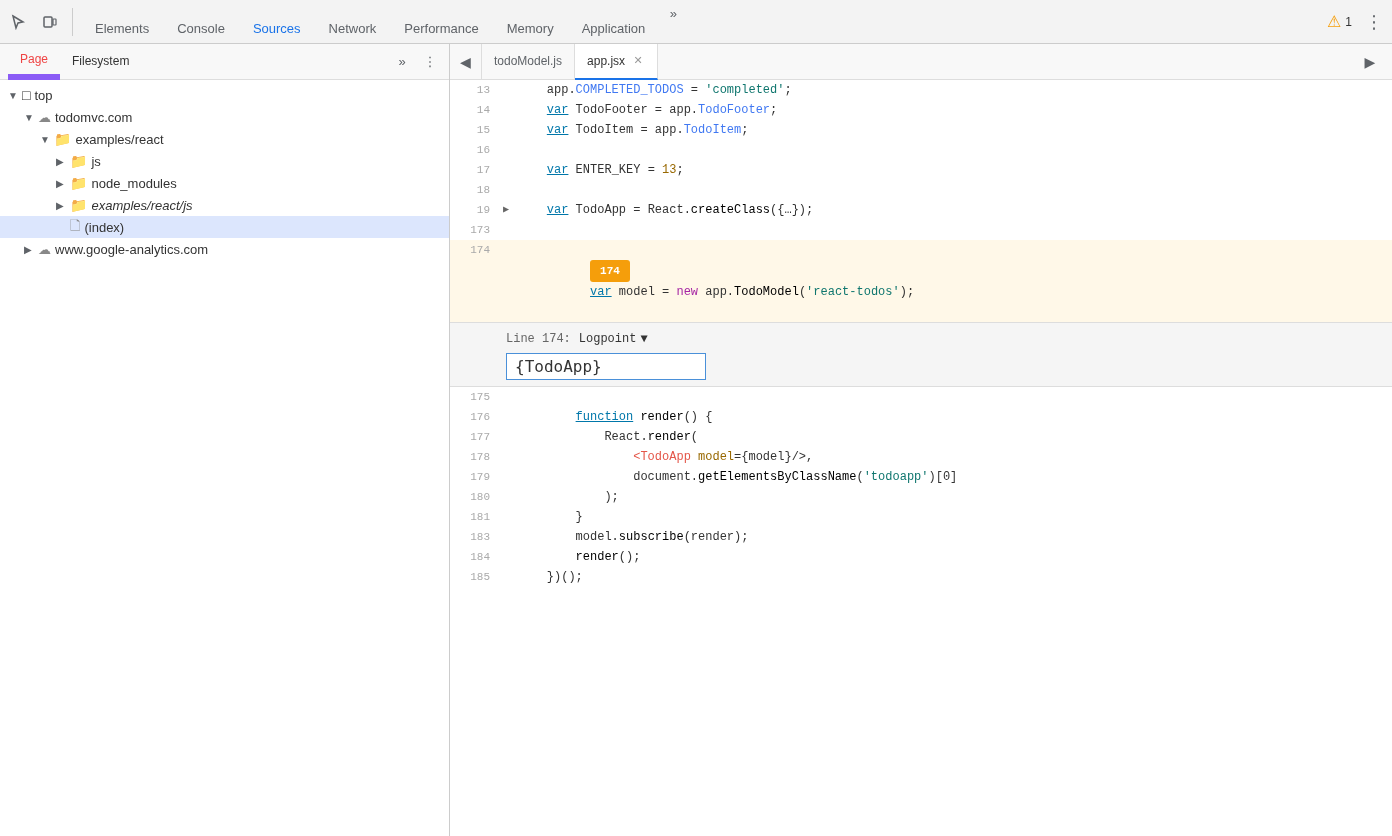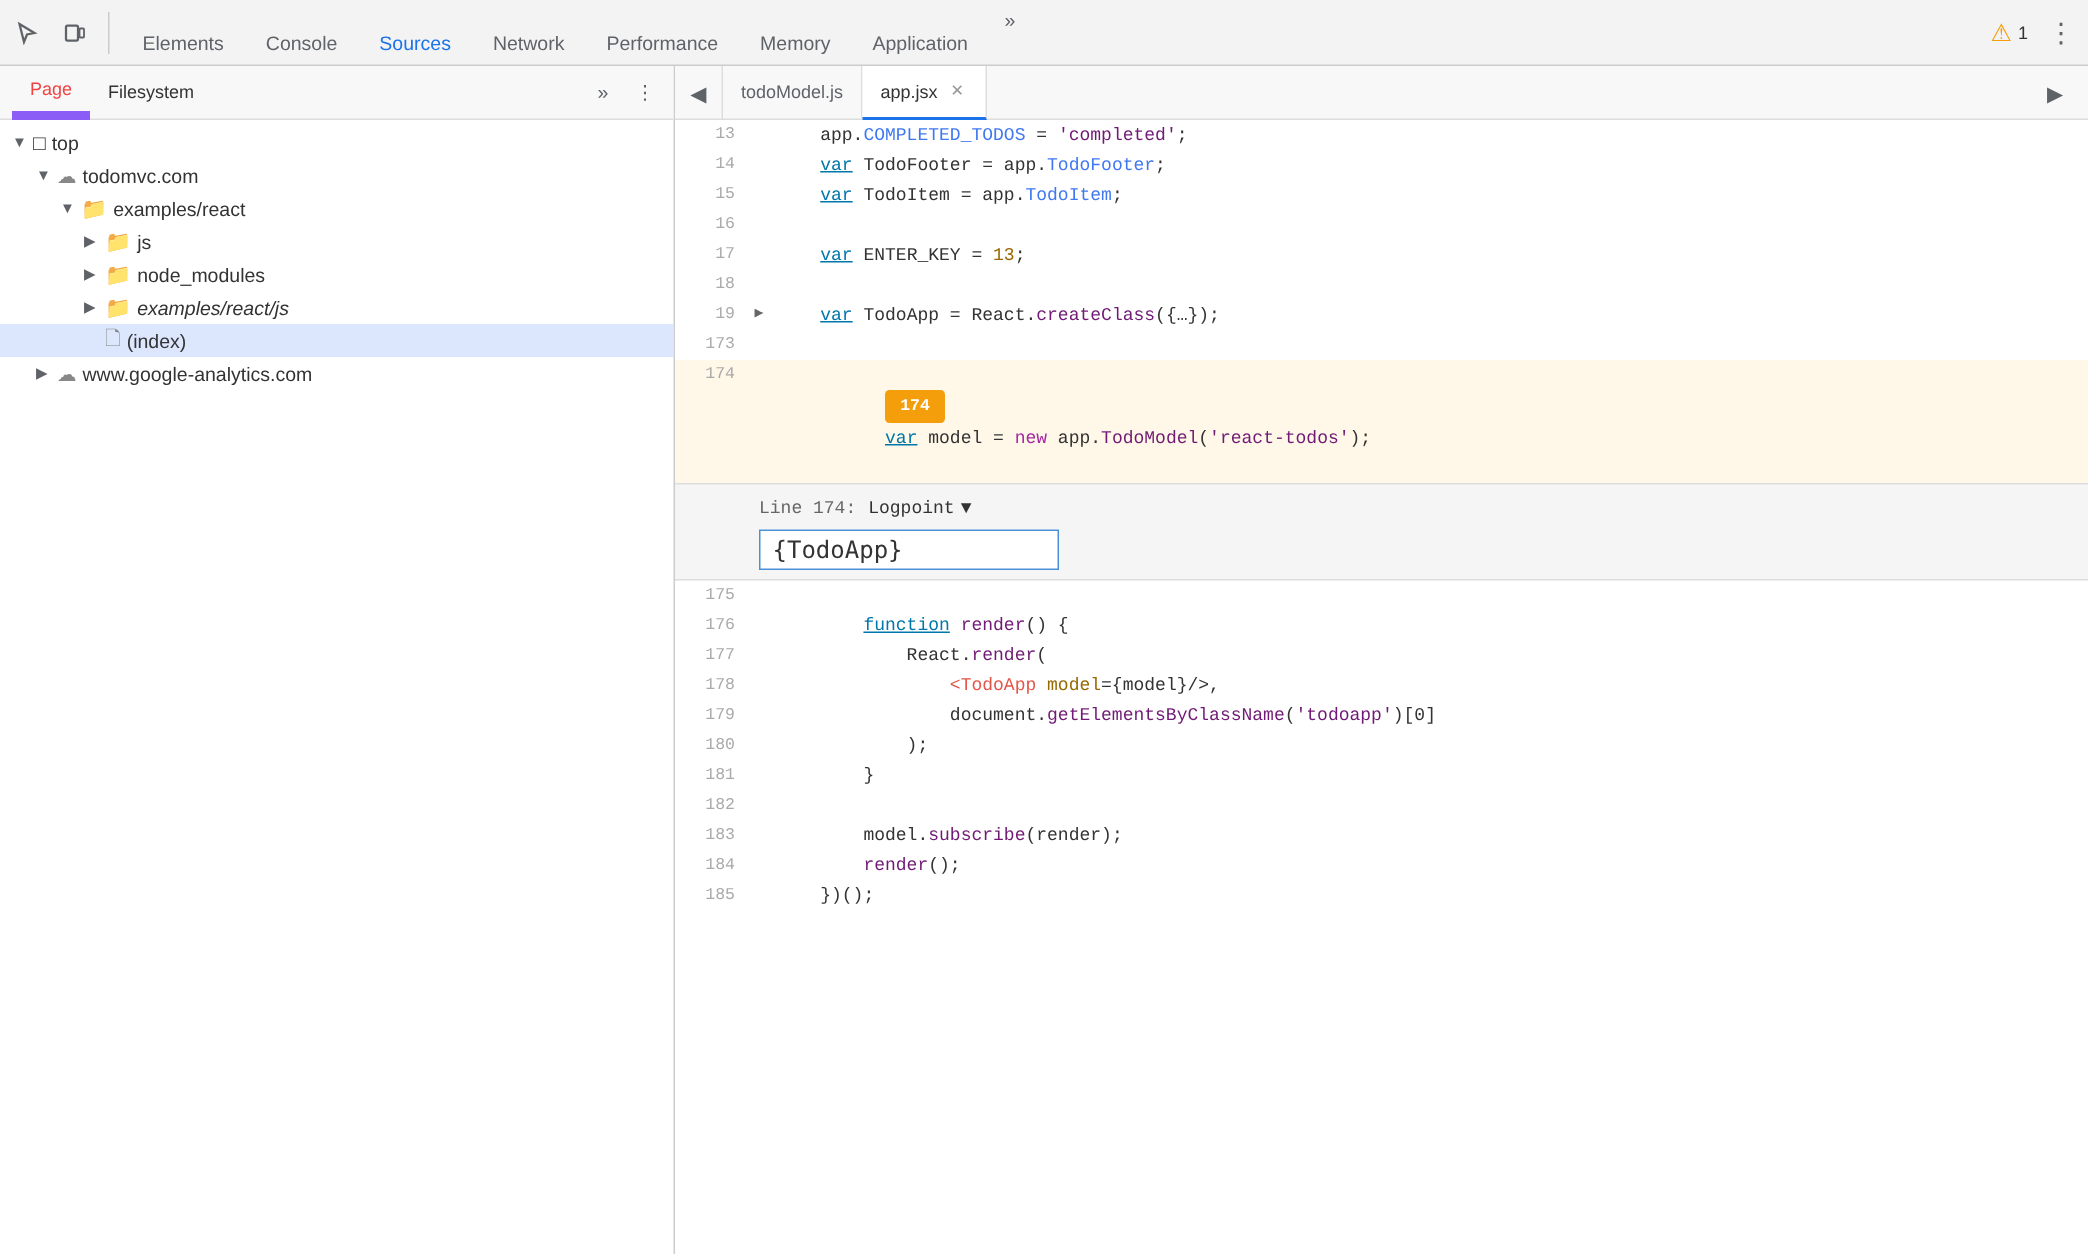--- a/index.html
+++ b/index.html
@@ -262,22 +262,22 @@
       font-family: 'Consolas', monospace;
       font-size: 16px;
       width: 200px;
       outline: none;
       color: #333;
     }
 
     
     .kw { color: #a626a4; } 
     .kw2 { color: #0077aa; text-decoration: underline; } 
-    .fn { color: #701a75; } 
-    .str { color: #701a75; font-family: Liberation Mono, monospace; } 
+    .fn { color: #000000; } 
+    .str { color: #0f766e; font-family: Liberation Mono, monospace; } 
     .num { color: #986801; } 
     .tag { color: #e45649; } 
     .attr { color: #986801; }
     .prop { color: #4078f2; }
 
     
     ::-webkit-scrollbar { width: 8px; height: 8px; }
     ::-webkit-scrollbar-track { background: #f1f1f1; }
     ::-webkit-scrollbar-thumb { background: #ccc; border-radius: 4px; }
   </style>
@@ -511,25 +511,20 @@
         <span class="line-arrow"></span>
         <span class="line-content">            );</span>
       </div>
 
       <div class="code-line">
         <span class="line-number">181</span>
         <span class="line-arrow"></span>
         <span class="line-content">        }</span>
       </div>
 
-      <div class="code-line">
-        <span class="line-number">182</span>
-        <span class="line-arrow"></span>
-        <span class="line-content"> </span>
-      </div>
 
       <div class="code-line">
         <span class="line-number">183</span>
         <span class="line-arrow"></span>
         <span class="line-content">        model.<span class="fn">subscribe</span>(render);</span>
       </div>
 
       <div class="code-line">
         <span class="line-number">184</span>
         <span class="line-arrow"></span>

